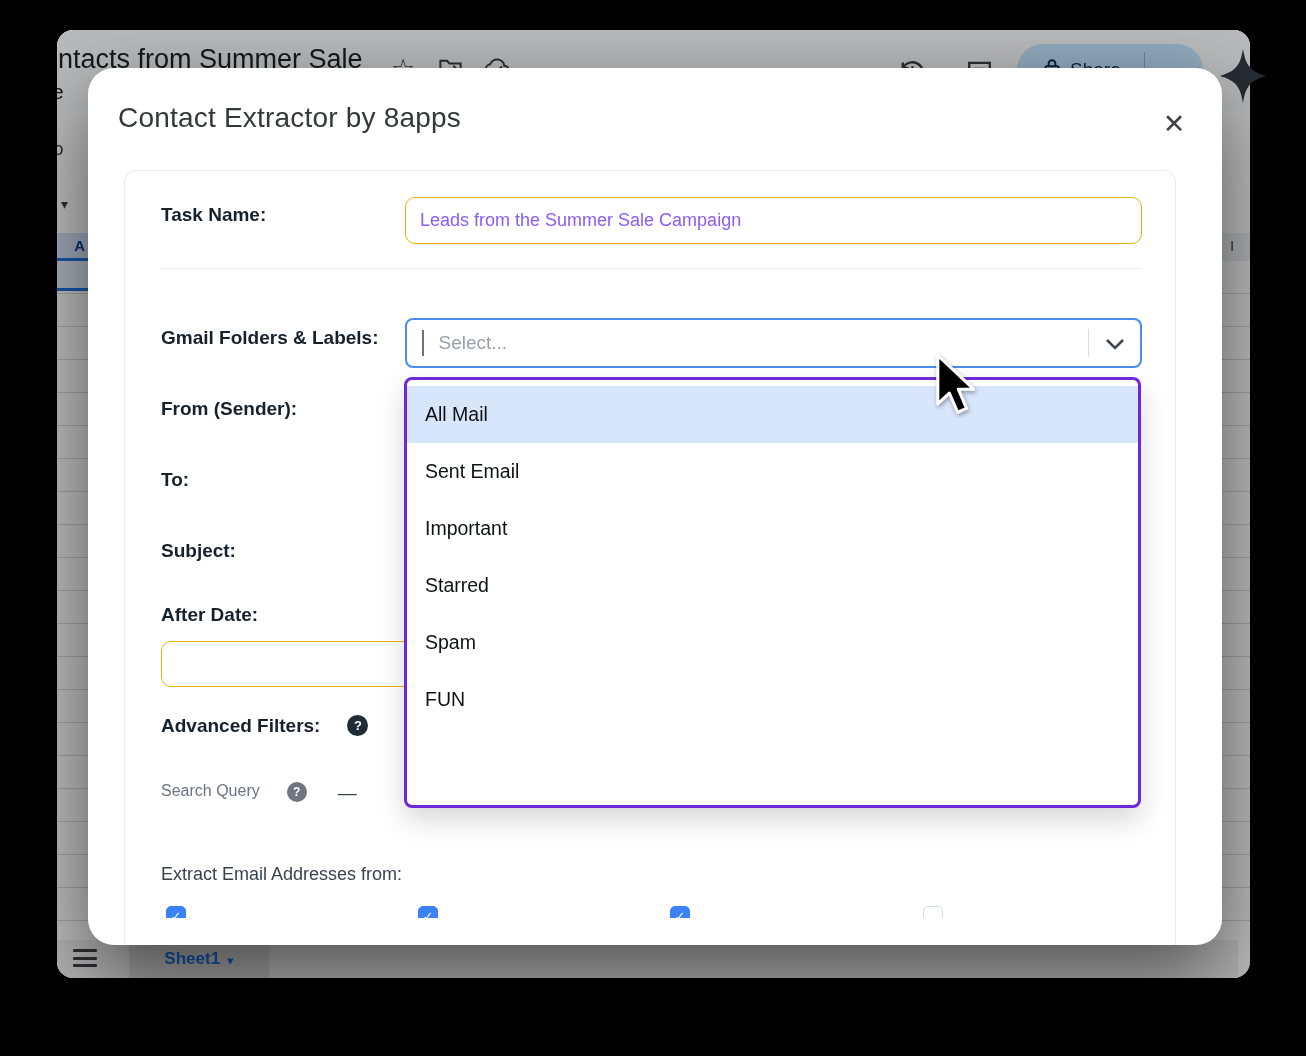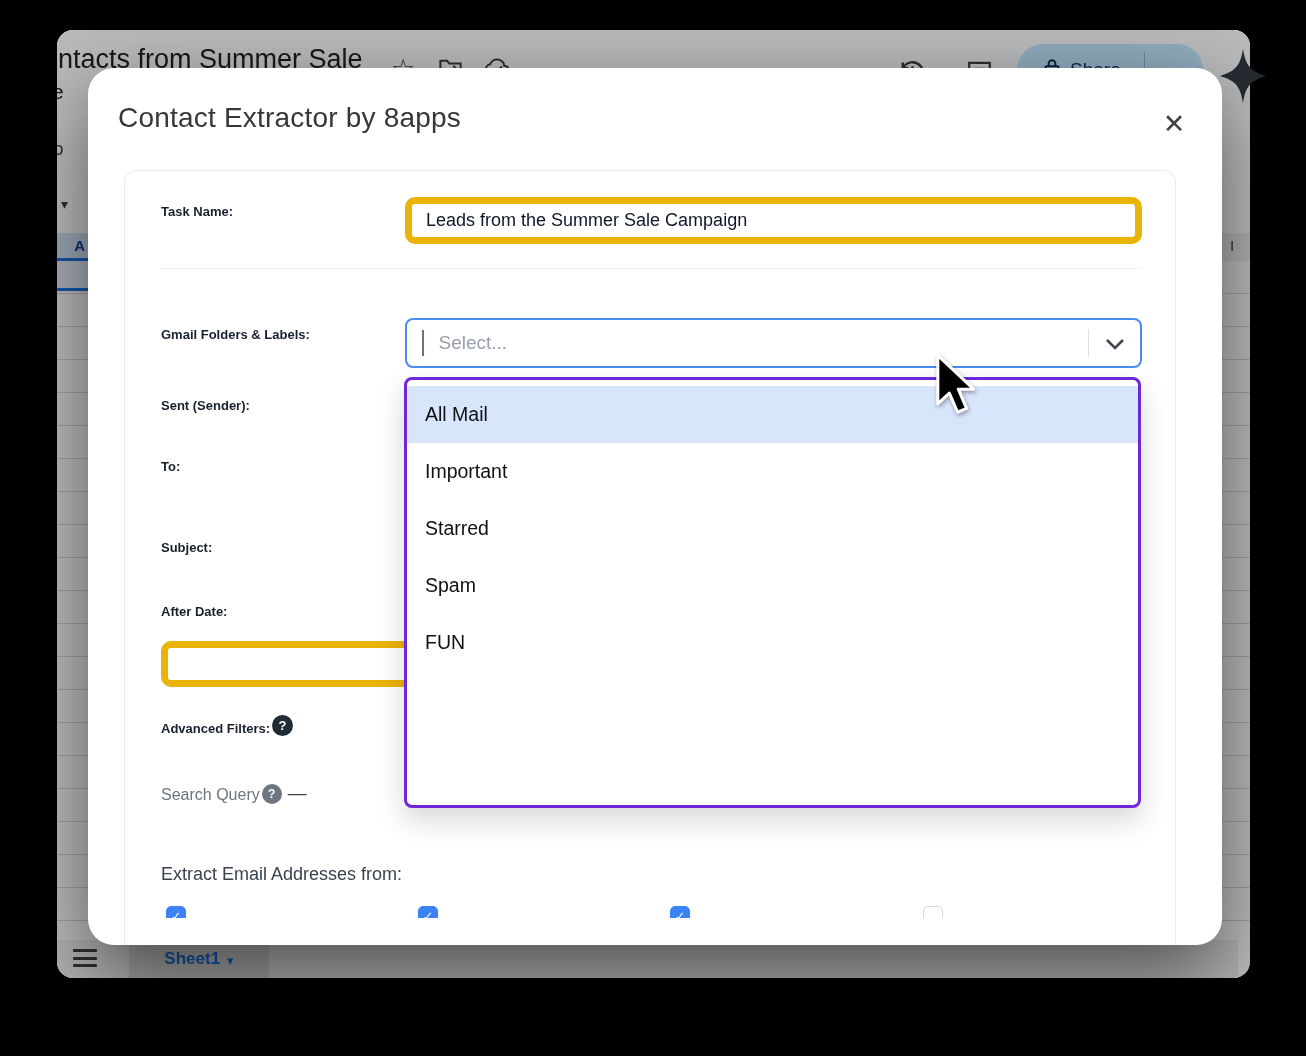--- a/index.html
+++ b/index.html
@@ -53,37 +53,37 @@
     background:#fff; border-radius:26px; overflow:hidden; z-index:7;
     box-shadow:0 30px 80px rgba(0,0,0,0.55); }
   .modal-title { position:absolute; left:30px; top:34px; font-size:28px; font-weight:400;
     color:#35373b; letter-spacing:0.2px; }
   .close-btn { position:absolute; left:1068px; top:38px; width:36px; height:36px;
     display:flex; align-items:center; justify-content:center; font-size:27px;
     color:#3f4247; cursor:default; }
 
   .panel { position:absolute; left:36px; top:102px; width:1052px; height:860px;
     border:1px solid #e8eaee; border-radius:12px; background:#fff; }
-  .flabel { position:absolute; font-size:13px; font-weight:600; color:#17212e; }
-  .txt-input { position:absolute; border:7px solid #eab308; border-radius:10px;
-    font-size:18px; color:#0f172a; padding:0 14px; background:#fff; outline:none;
+  .flabel { position:absolute; font-size:19px; font-weight:600; color:#17212e; }
+  .txt-input { position:absolute; border:1px solid #eab308; border-radius:10px;
+    font-size:18px; color:#8b5cf6; padding:0 14px; background:#fff; outline:none;
     font-family:inherit; }
   .hdiv { position:absolute; left:36px; top:97px; width:980px; height:1px; background:#ededee; }
 
   .select-box { position:absolute; left:280px; top:147px; width:737px; height:50px;
     border:2px solid #4a8df0; border-radius:8px; background:#fff;
     display:flex; align-items:center; }
   .sel-caret { width:1.5px; height:26px; background:#6b7280; margin-left:15px; }
   .sel-ph { font-size:19px; color:#98a0ab; margin-left:15px; }
   .sel-right { position:absolute; right:0; top:0; bottom:0; width:52px;
     display:flex; align-items:center; justify-content:center;
     border-left:1px solid #dcdee2; margin:9px 0; }
   .sel-right svg { margin-top:2px; }
 
-  .row-flex { position:absolute; display:flex; align-items:flex-end; gap:2px; }
+  .row-flex { position:absolute; display:flex; align-items:flex-start; gap:27px; }
   .help-badge { width:21px; height:21px; border-radius:50%; background:#202b38; color:#fff;
     font-size:13px; font-weight:700; display:flex; align-items:center; justify-content:center; }
   .help-badge.gray { background:#6e7682; width:20px; height:20px; font-size:12px; }
   .sq-label { font-size:16px; font-weight:400; color:#6c7480; }
   .sq-dash { font-size:19px; color:#3c4043; margin-left:4px; }
   .extract-label { position:absolute; left:36px; top:693px; font-size:18px; font-weight:400; color:#39434f; }
   .checkrow { position:absolute; left:0; top:735px; width:100%; height:12px; overflow:hidden; }
   .cbx { position:absolute; top:0; width:20px; height:20px; border-radius:5px;
     border:1.5px solid #d5dae0; background:#fff; color:#fff; font-size:13px;
     display:flex; align-items:center; justify-content:center; }
@@ -191,22 +191,22 @@
       <div class="select-box">
         <div class="sel-caret"></div>
         <div class="sel-ph">Select...</div>
         <div class="sel-right">
           <svg width="20" height="12" viewBox="0 0 20 12" fill="none" stroke="#3f4750" stroke-width="2.6">
             <path d="M2 2 L10 10 L18 2"></path>
           </svg>
         </div>
       </div>
 
-      <div class="flabel" style="left:36px; top:227px;">Sent (Sender):</div>
-      <div class="flabel" style="left:36px; top:288px;text-align:center;">To:</div>
+      <div class="flabel" style="left:36px; top:227px;">From (Sender):</div>
+      <div class="flabel" style="left:36px; top:298px;text-align:center;">To:</div>
       <div class="flabel" style="left:36px; top:369px;">Subject:</div>
       <div class="flabel" style="left:36px; top:433px;">After Date:</div>
       <input class="txt-input" style="left: 36px; top: 470px; width: 980px; height: 46px; z-index: 1;" value="">
 
       <div class="row-flex" style="left:36px; top:544px;">
         <span class="flabel" style="position:static;">Advanced Filters:</span>
         <span class="help-badge">?</span>
       </div>
 
       <div class="row-flex" style="left:36px; top:611px;">
@@ -219,20 +219,21 @@
       <div class="checkrow" id="checkrow">
           <div class="cbx on" style="left: 41px;">✓</div>
           <div class="cbx on" style="left: 293px;">✓</div>
           <div class="cbx on" style="left: 545px;">✓</div>
           <div class="cbx" style="left: 798px;"></div>
         </div>
     </div>
 
     <div class="dropdown" id="dd-list">
         <div class="dd-item hl">All Mail</div>
+        <div class="dd-item">Sent Email</div>
         <div class="dd-item">Important</div>
         <div class="dd-item">Starred</div>
         <div class="dd-item">Spam</div>
         <div class="dd-item">FUN</div>
       </div>
   </div>
 
   <div class="cursor">
     <svg width="46" height="64" viewBox="0 0 34 50">
       <path d="M2 1 L2 39 L11 30.5 L17.5 45.5 L24.5 42.5 L18 27.5 L30 27.5 Z" fill="#000" stroke="#fff" stroke-width="2.4" stroke-linejoin="round"></path>

